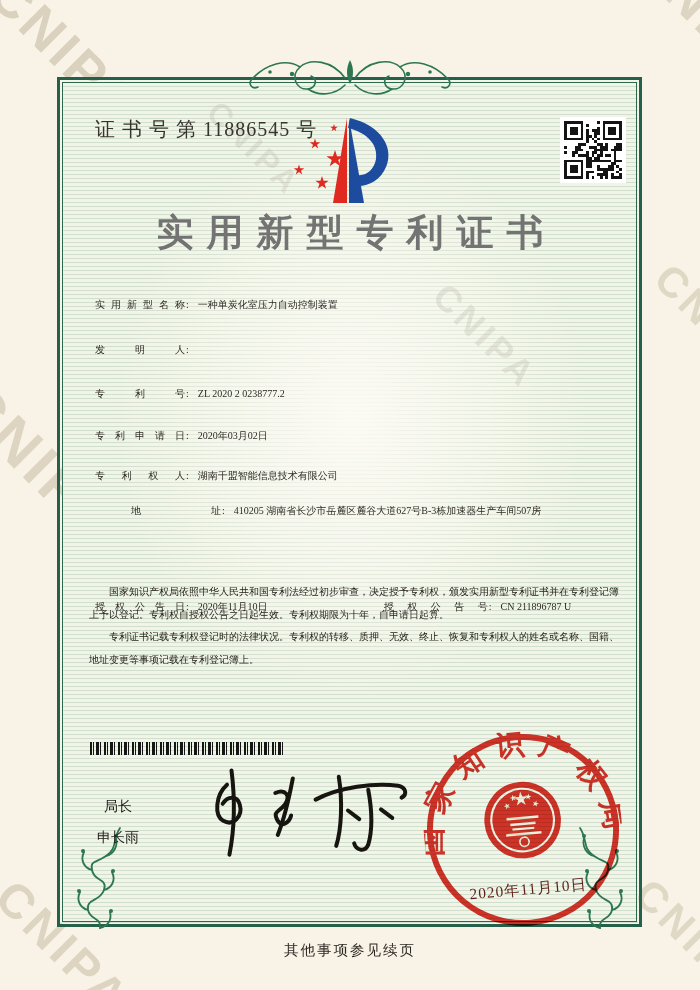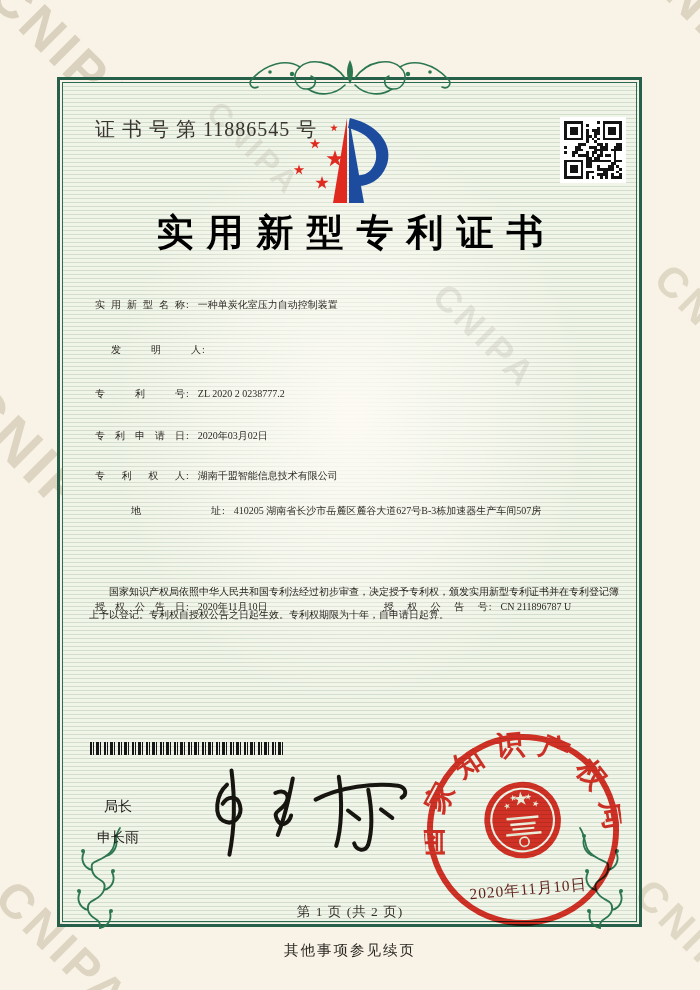--- a/index.html
+++ b/index.html
@@ -25,21 +25,21 @@
   .ornament{position:absolute;pointer-events:none;}
 
   .cert-no{position:absolute;left:95px;top:116px;font-size:20px;letter-spacing:1px;color:#37332e;}
 
   .logo{position:absolute;left:288px;top:104px;width:120px;height:104px;}
 
   .qr{position:absolute;left:560px;top:117px;width:66px;height:66px;background:#fff;padding:4px;box-sizing:border-box;}
   .qr svg{width:100%;height:100%;display:block;}
 
   .title{position:absolute;left:0;top:208px;width:700px;text-align:center;
-         font-size:37px;font-weight:700;letter-spacing:13px;text-indent:13px;color:#000000;}
+         font-size:37px;font-weight:700;letter-spacing:13px;text-indent:13px;color:#737373;}
 
   .frow{position:absolute;left:95px;width:524px;display:flex;align-items:flex-start;
         font-size:10px;line-height:21px;color:#2e2a25;}
   .flabel{display:inline-block;width:90px;text-align:justify;text-align-last:justify;flex:none;}
   .fcolon{flex:none;margin:0 9px 0 1px;}
   .fvalue{flex:1;}
   .pair2{display:flex;margin-left:36px;}
   .pair2 .flabel{width:104px;}
 
   .paras{position:absolute;left:89px;top:581px;width:530px;font-size:10px;
@@ -375,21 +375,21 @@
       </svg>
   </div>
 
   <div class="title">实用新型专利证书</div>
 
   <div class="frow" style="top:294px;">
     <span class="flabel">实用新型名称</span>
       <span class="fcolon">:</span>
     <span class="fvalue">一种单炭化室压力自动控制装置</span>
   </div>
-  <div class="frow" style="top:339px;margin-left:16px;">
+  <div class="frow" style="top:339px;">
     <span class="flabel">发明人</span>
       <span class="fcolon">:</span>
   </div>
   <div class="frow" style="top:383px;">
     <span class="flabel">专利号</span>
       <span class="fcolon">:</span>
     <span class="fvalue">ZL 2020 2 0238777.2</span>
   </div>
   <div class="frow" style="top:425px;">
     <span class="flabel">专利申请日</span>
@@ -412,20 +412,21 @@
     <span class="fvalue" style="flex:none;width:150px;">2020年11月10日</span>
     <span class="pair2">
       <span class="flabel">授权公告号</span>
         <span class="fcolon">:</span>
       <span>CN 211896787 U</span>
     </span>
   </div>
 
   <div class="paras">
     <p>国家知识产权局依照中华人民共和国专利法经过初步审查，决定授予专利权，颁发实用新型专利证书并在专利登记簿上予以登记。专利权自授权公告之日起生效。专利权期限为十年，自申请日起算。</p>
+    <p>专利证书记载专利权登记时的法律状况。专利权的转移、质押、无效、终止、恢复和专利权人的姓名或名称、国籍、地址变更等事项记载在专利登记簿上。</p>
   </div>
 
   <div class="barcode"></div>
 
   <div class="signer">
     <div>局长</div>
     <div>申长雨</div>
   </div>
 
   <svg class="signature" viewBox="0 0 235 105">
@@ -461,16 +462,15 @@
       <use href="#st2" transform="translate(67,29) scale(4) rotate(20)" fill="#fdf8ef"></use>
       <rect x="31" y="43" width="38" height="3" fill="#fdf8ef"></rect>
       <rect x="35" y="50" width="30" height="3" fill="#fdf8ef"></rect>
       <rect x="37" y="56" width="26" height="2.5" fill="#fdf8ef"></rect>
       <rect x="29" y="62" width="42" height="3" fill="#fdf8ef"></rect>
       <circle cx="50" cy="73" r="5.5" fill="none" stroke="#fdf8ef" stroke-width="2"></circle>
     </g>
     <text x="100" y="165" text-anchor="middle" font-size="15.5" letter-spacing="1" fill="#5c100a" font-family="Liberation Serif, DejaVu Serif, serif">2020年11月10日</text>
   </svg>
 
-  <div class="page-footer">第 1 页 (共 2 页)</div>
   <div class="cont-note">其他事项参见续页</div>
 
 </div>
 
 </body></html>

